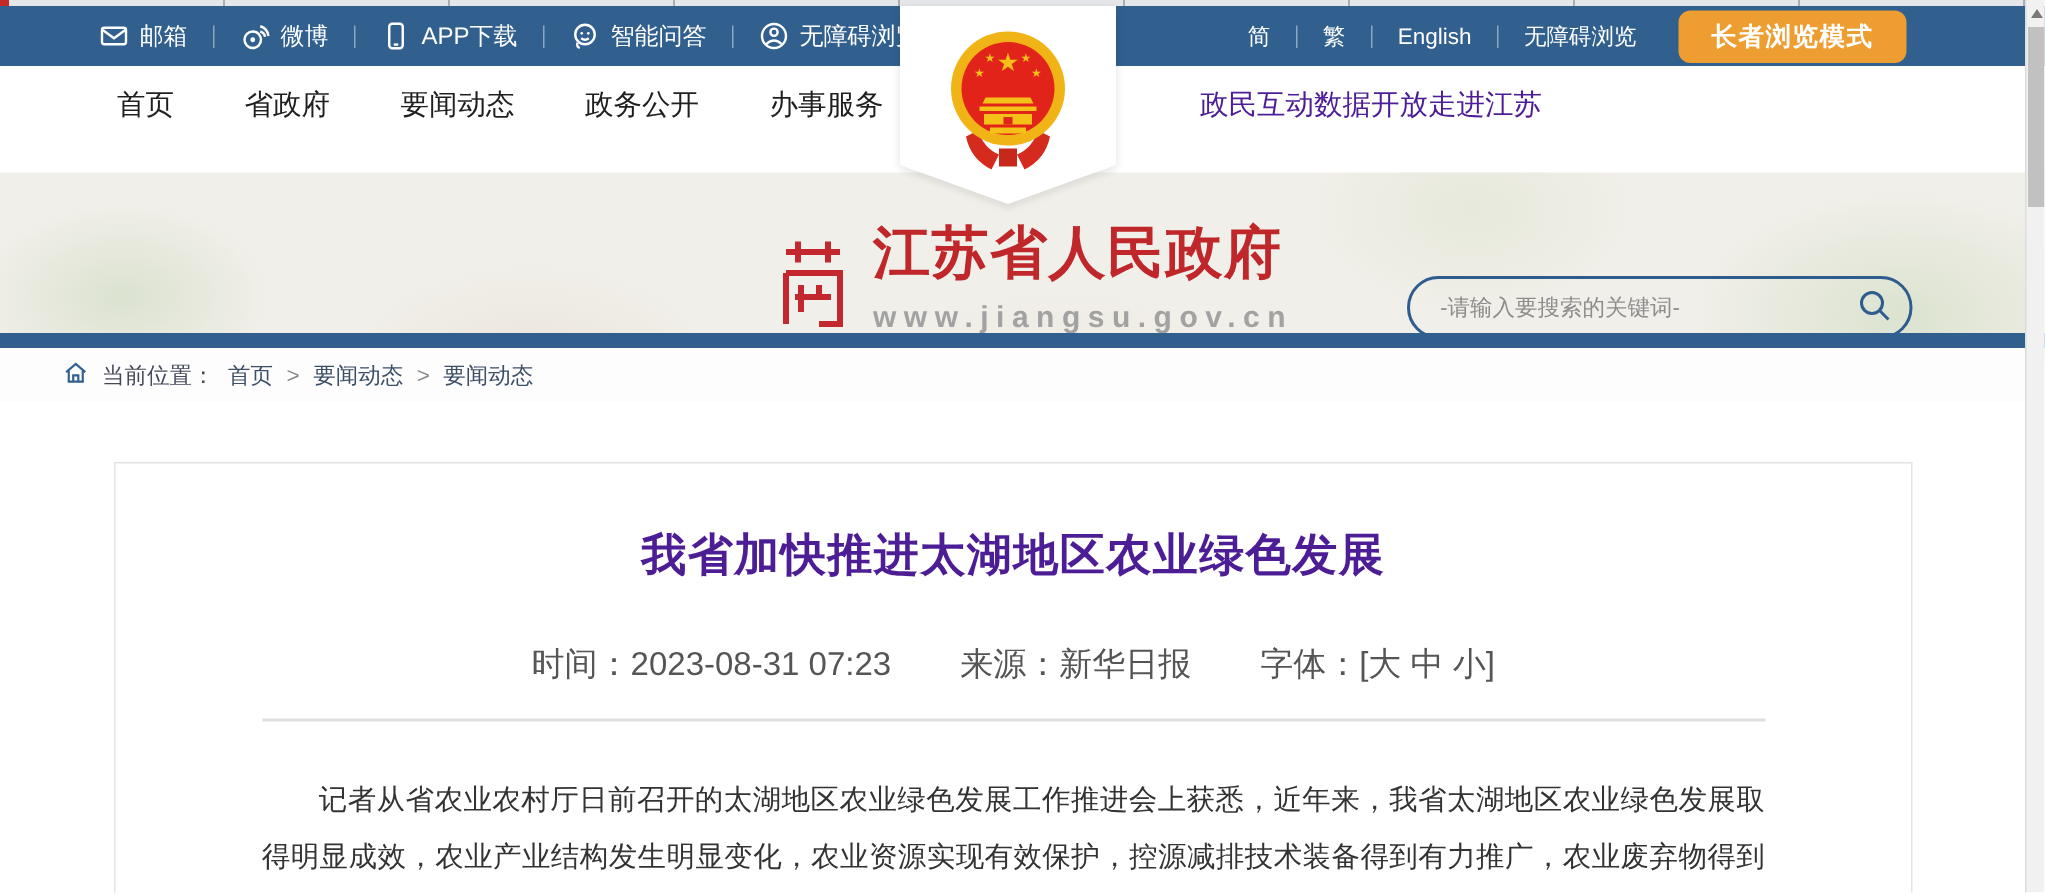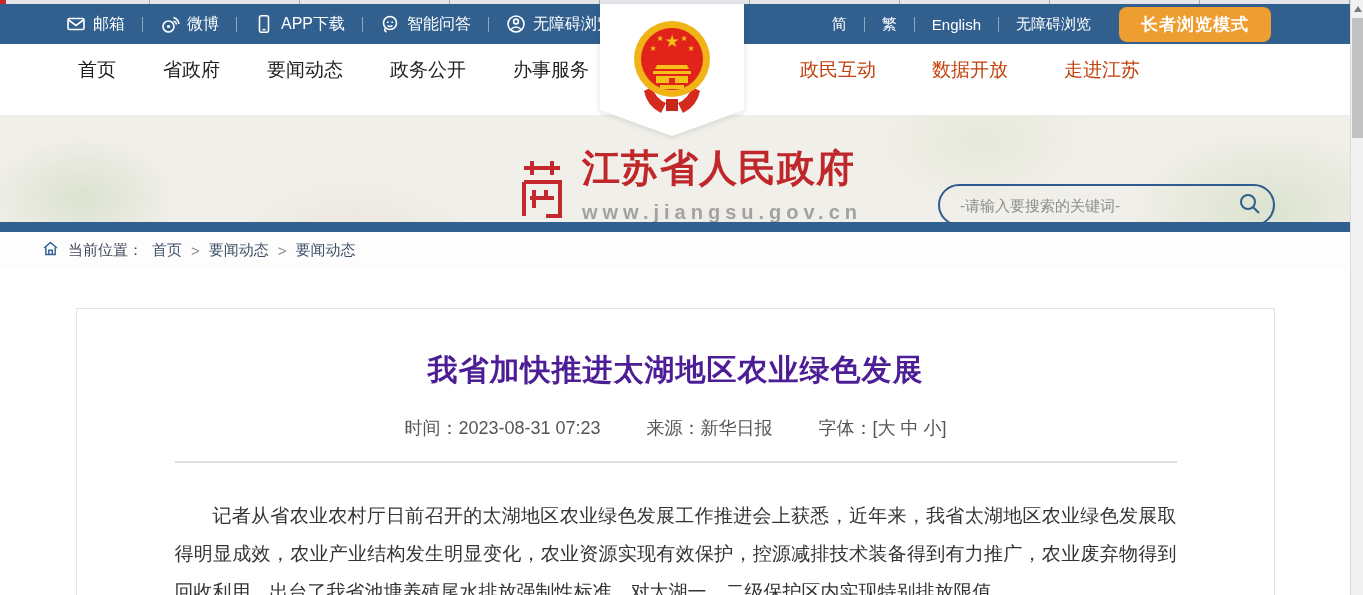--- a/index.html
+++ b/index.html
@@ -35,21 +35,21 @@
   .nav {
     position:absolute; top:44px; left:0; width:1350px; height:51px;
     background:#fff;
   }
   .nav-left {
     position:absolute; left:78px; top:0; height:100%;
     display:flex; align-items:center; gap:47px; font-size:19px; color:#1f1f1f;
   }
   .nav-right {
     position:absolute; left:800px; top:0; height:100%;
-    display:flex; align-items:center; gap:56px; font-size:19px; color:#c2410c;
+    display:flex; align-items:center; font-size:19px; color:#4c1d95;
   }
   .nav-item { cursor:pointer; white-space:nowrap; }
   
   .badge {
     position:absolute; left:600px; top:4px; width:144px; height:106px;
     background:#fff; box-shadow:0 2px 6px rgba(0,0,0,.12); z-index:5;
   }
   .badge-point {
     position:absolute; left:600px; top:110px; width:0; height:0; z-index:5;
     border-left:72px solid transparent; border-right:72px solid transparent;
@@ -105,22 +105,22 @@
   .card {
     position:absolute; top:308px; left:76px; width:1199px; height:420px;
     background:#fff; border:1px solid #e3e3e3;
   }
   .card-inner { width:1002px; margin:0 auto; }
   .art-title {
     margin-top:41px; text-align:center; font-size:30px; font-weight:600;
     color:#4c1d95; letter-spacing:1px;
   }
   .art-meta {
-    margin-top:25px; display:flex; justify-content:center; gap:46px;
-    font-size:18px; color:#555;
+    margin-top:37px; display:flex; justify-content:center; gap:46px;
+    font-size:22px; color:#555;
   }
   .font-ctl { cursor:pointer; }
   .art-divider { margin-top:21px; border-bottom:2px solid #e0e0e0; }
   .art-body {
     margin-top:34px; font-size:19px; line-height:38px; color:#333;
     text-align:justify; text-indent:2em;
   }
   
   .scrollbar {
     position:absolute; top:0; right:0; width:13px; height:595px;

